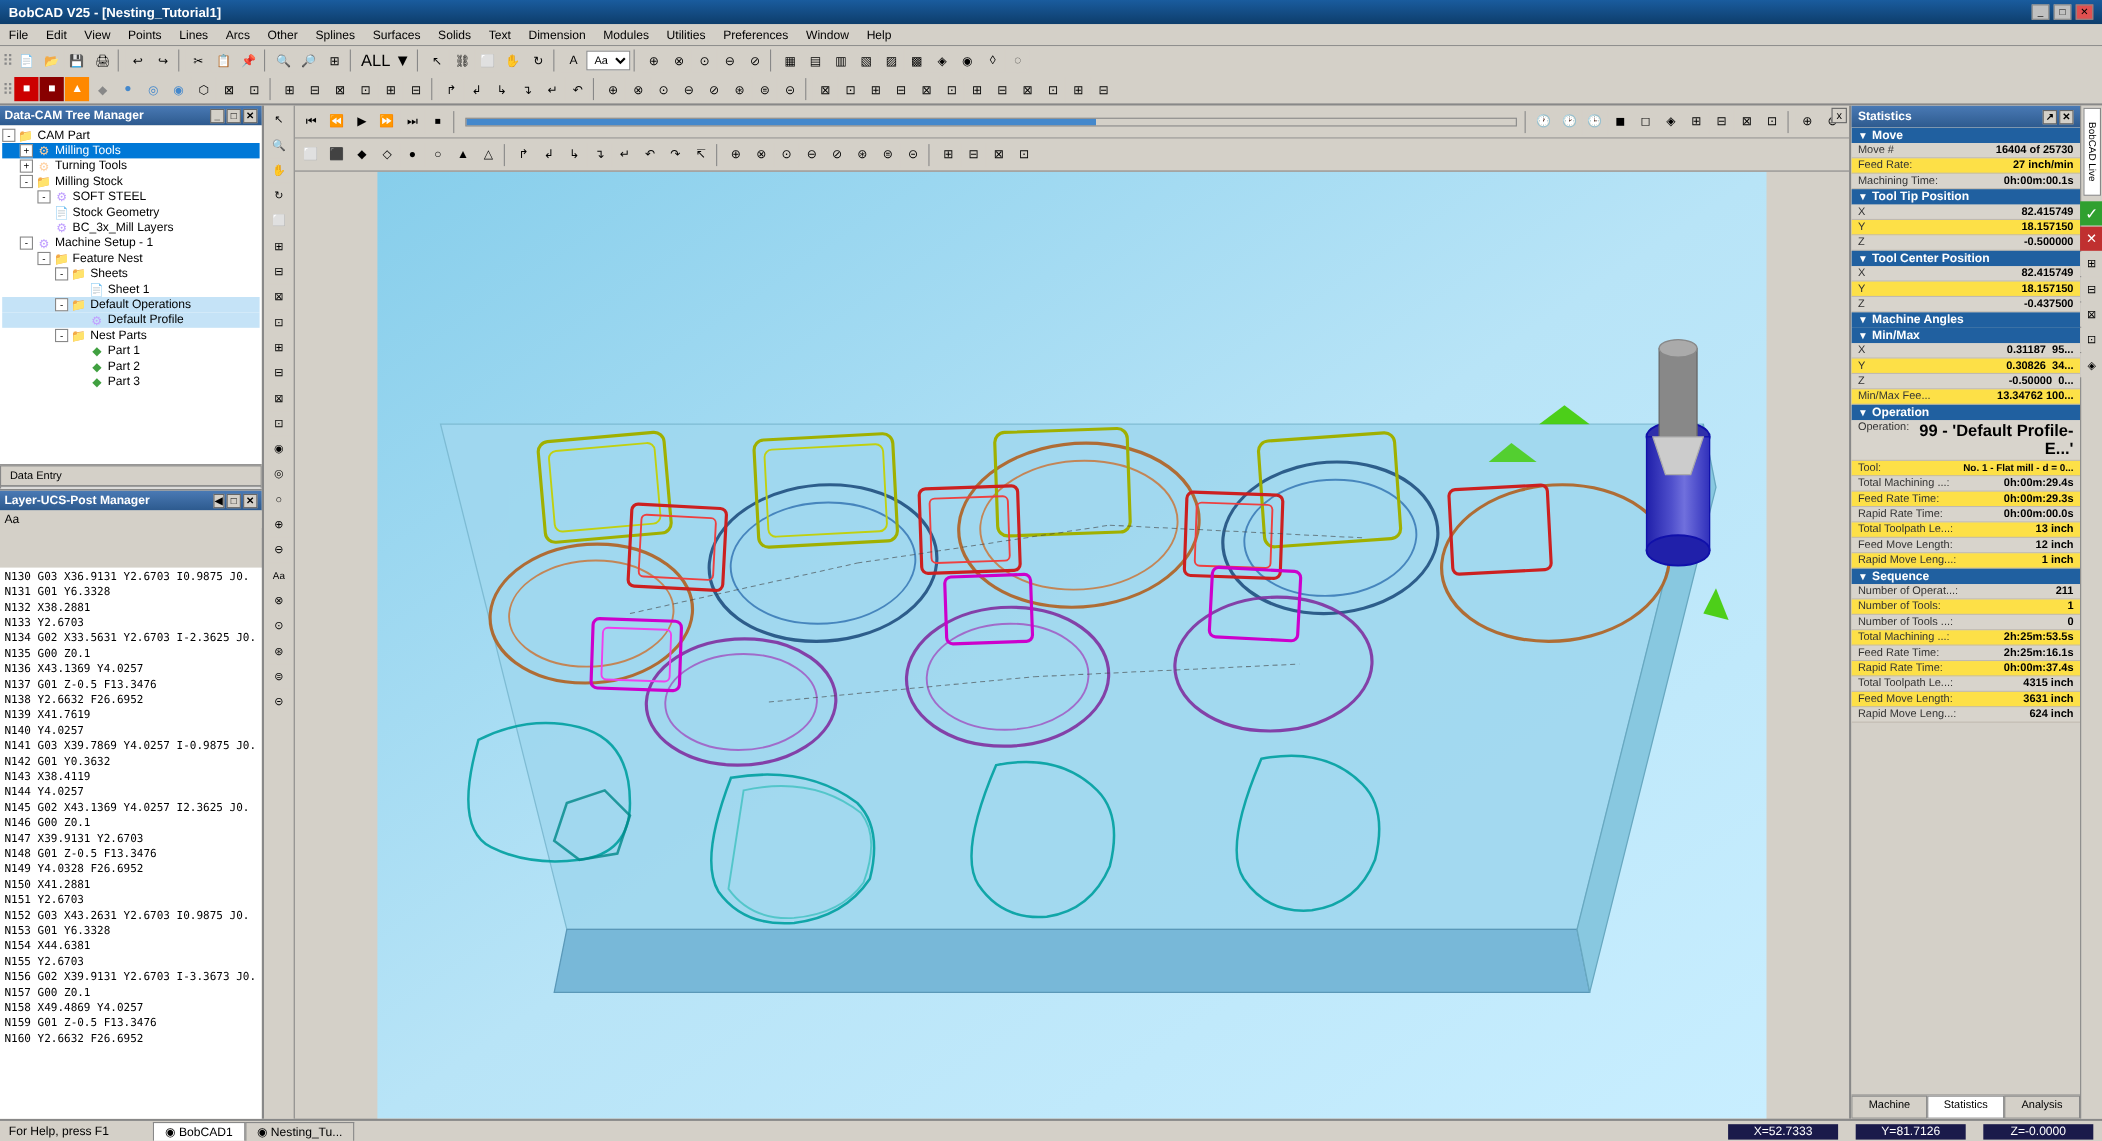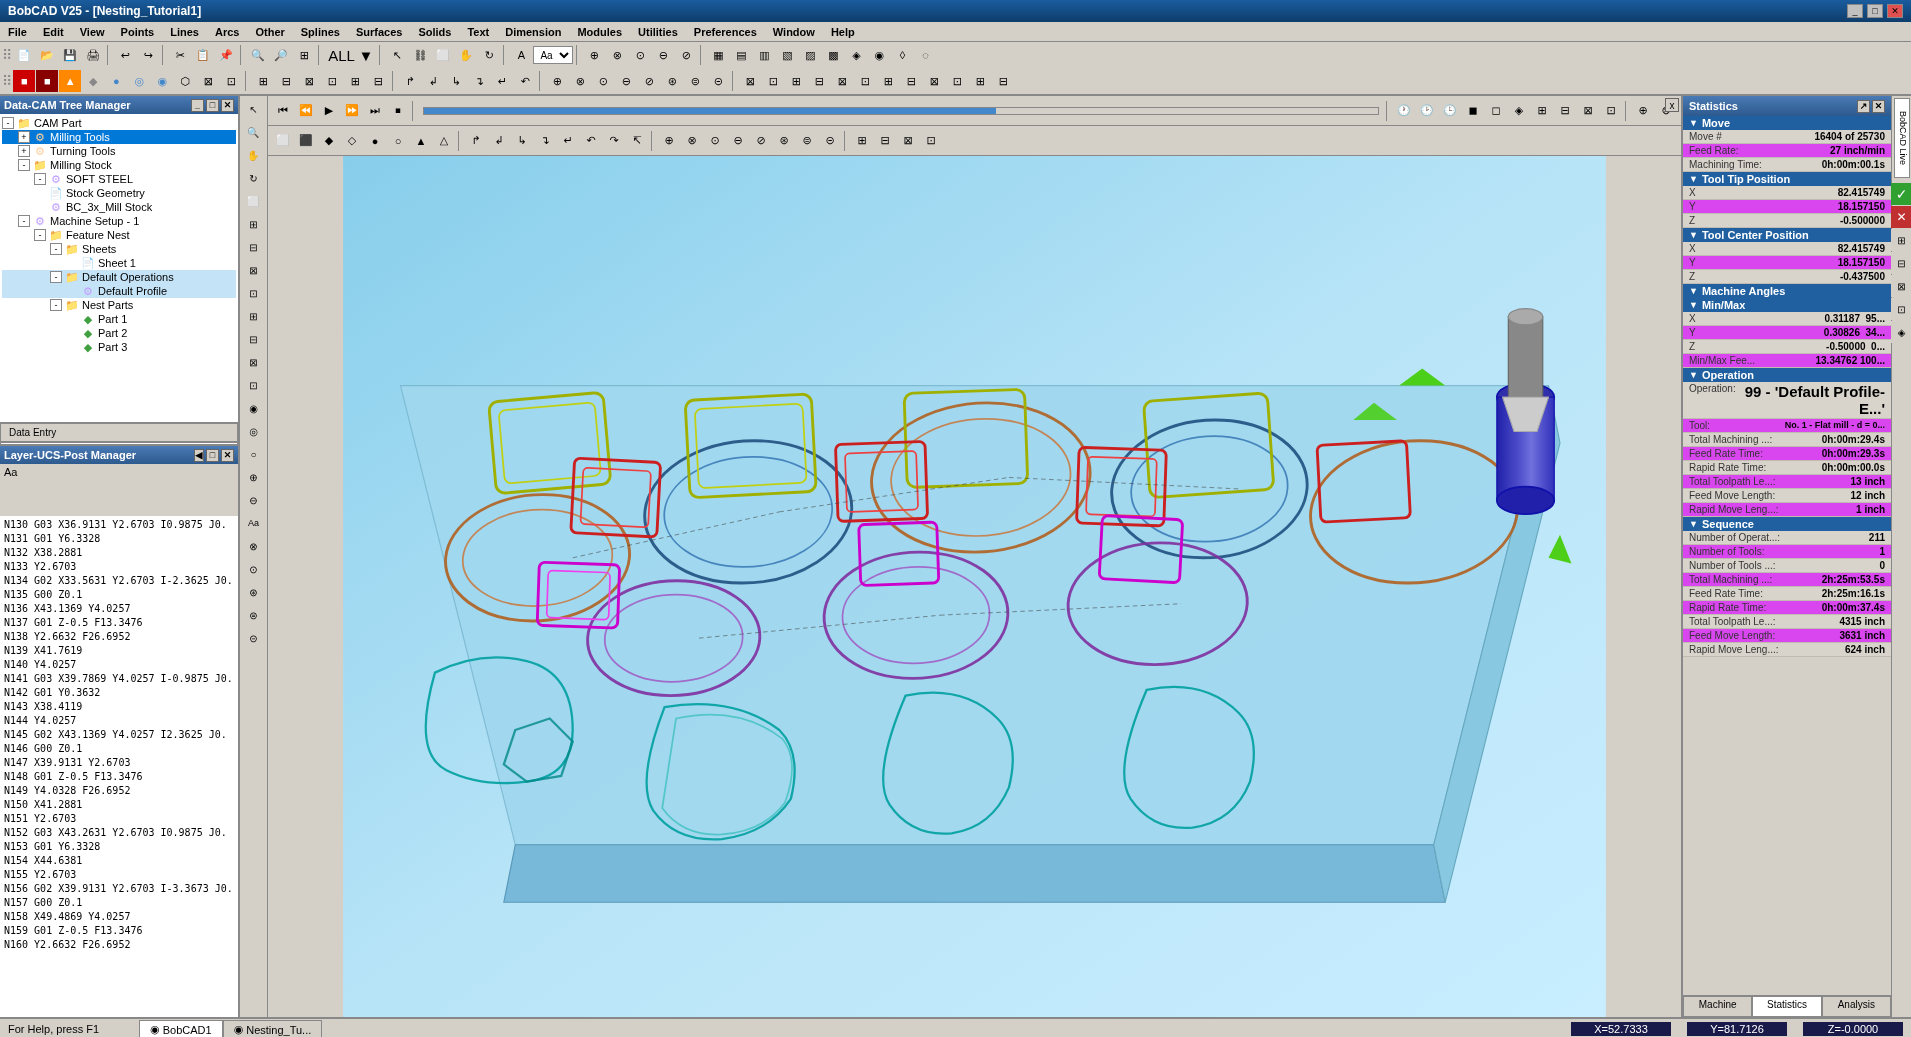--- a/index.html
+++ b/index.html
@@ -6,21 +6,21 @@
     body { font-family: 'Segoe UI', Tahoma, Geneva, Verdana, sans-serif; font-size: 11px; background: #d4d0c8; overflow: hidden; width: 1911px; height: 1037px; }
     
     
     #title-bar { background: linear-gradient(to bottom, #1a5c9e, #0d3d6b); color: white; height: 22px; display: flex; align-items: center; padding: 0 8px; justify-content: space-between; }
     #title-bar .title { font-size: 12px; font-weight: bold; }
     #title-bar .controls { display: flex; gap: 4px; }
     #title-bar .ctrl-btn { width: 16px; height: 14px; background: #c0c0c0; border: 1px solid #888; font-size: 9px; display: flex; align-items: center; justify-content: center; cursor: pointer; color: #000; }
     #title-bar .ctrl-btn.close { background: #e05050; }
 
     
-    #menu-bar { background: #d4d0c8; height: 20px; display: flex; align-items: center; border-bottom: 1px solid #888; font-weight: bold; }
+    #menu-bar { background: #d4d0c8; height: 20px; display: flex; align-items: center; border-bottom: 1px solid #888; }
     .menu-item { padding: 2px 8px; cursor: pointer; font-size: 11px; }
 
     
     #toolbars { background: #d4d0c8; border-bottom: 2px solid #888; }
     .toolbar-row { display: flex; align-items: center; padding: 1px 2px; gap: 1px; flex-wrap: wrap; min-height: 26px; }
     .tb-btn { width: 22px; height: 22px; background: #d4d0c8; border: 1px solid transparent; display: flex; align-items: center; justify-content: center; cursor: pointer; font-size: 11px; }
     .tb-separator { width: 4px; height: 20px; border-left: 1px solid #888; margin: 0 2px; }
     .tb-label { font-size: 15px; padding: 0 3px; }
     .tb-dropdown { height: 18px; font-size: 10px; background: white; border: 1px solid #888; padding: 0 2px; min-width: 40px; }
 
@@ -75,21 +75,21 @@
     .coord-display { background: #1a1a4a; color: white; padding: 1px 8px; font-size: 11px; min-width: 100px; text-align: center; }
 
     
     #stats-panel { width: 210px; background: #d4d0c8; border-left: 2px solid #888; display: flex; flex-direction: column; overflow: hidden; }
     #stats-header { background: linear-gradient(to bottom, #4a7ab5, #2d5a8e); color: white; height: 20px; display: flex; align-items: center; padding: 0 6px; font-size: 11px; font-weight: bold; justify-content: space-between; }
     #stats-content { flex: 1; background: #d4d0c8; overflow-y: auto; padding: 0; }
     
     .stats-section { margin-bottom: 0; }
     .stats-section-header { background: #2060a0; color: white; padding: 1px 6px; font-size: 11px; font-weight: bold; display: flex; align-items: center; gap: 4px; cursor: pointer; }
     .stats-section-header .expand-icon { font-size: 9px; }
-    .stats-row { display: flex; justify-content: space-between; padding: 1px 6px; font-size: 10px; border-bottom: 1px solid #c0bab0; background: #d946ef; }
+    .stats-row { display: flex; justify-content: space-between; padding: 1px 6px; font-size: 10px; border-bottom: 1px solid #c0bab0; background: #fde047; }
     .stats-row:nth-child(even) { background: #d8d4cc; }
     .stats-label { color: #333; }
     .stats-value { color: #000; font-weight: bold; text-align: right; }
 
     #stats-tabs { display: flex; background: #d4d0c8; height: 22px; border-top: 1px solid #888; }
     .stats-tab { flex: 1; padding: 2px 4px; font-size: 10px; cursor: pointer; border: 1px solid #888; background: #d4d0c8; text-align: center; }
     .stats-tab.active { background: white; }
     
     
     #right-toolbar { width: 20px; background: #d4d0c8; border-left: 1px solid #888; display: flex; flex-direction: column; align-items: center; padding: 2px 0; gap: 1px; }
@@ -290,21 +290,21 @@
           <span class="tree-indent" style="width:32px"></span>
           <span class="tree-expand" style="visibility:hidden">+</span>
           <span class="tree-icon" style="color:#6090e0;">📄</span>
           <span>Stock Geometry</span>
         </div>
 
         <div class="tree-item">
           <span class="tree-indent" style="width:32px"></span>
           <span class="tree-expand" style="visibility:hidden">+</span>
           <span class="tree-icon" style="color:#c0a0ff;">⚙</span>
-          <span>BC_3x_Mill Stock</span>
+          <span>BC_3x_Mill Layers</span>
         </div>
 
         <div class="tree-item">
           <span class="tree-indent" style="width:16px"></span>
           <span class="tree-expand">-</span>
           <span class="tree-icon" style="color:#c0a0ff;">⚙</span>
           <span>Machine Setup - 1</span>
         </div>
 
         <div class="tree-item">

